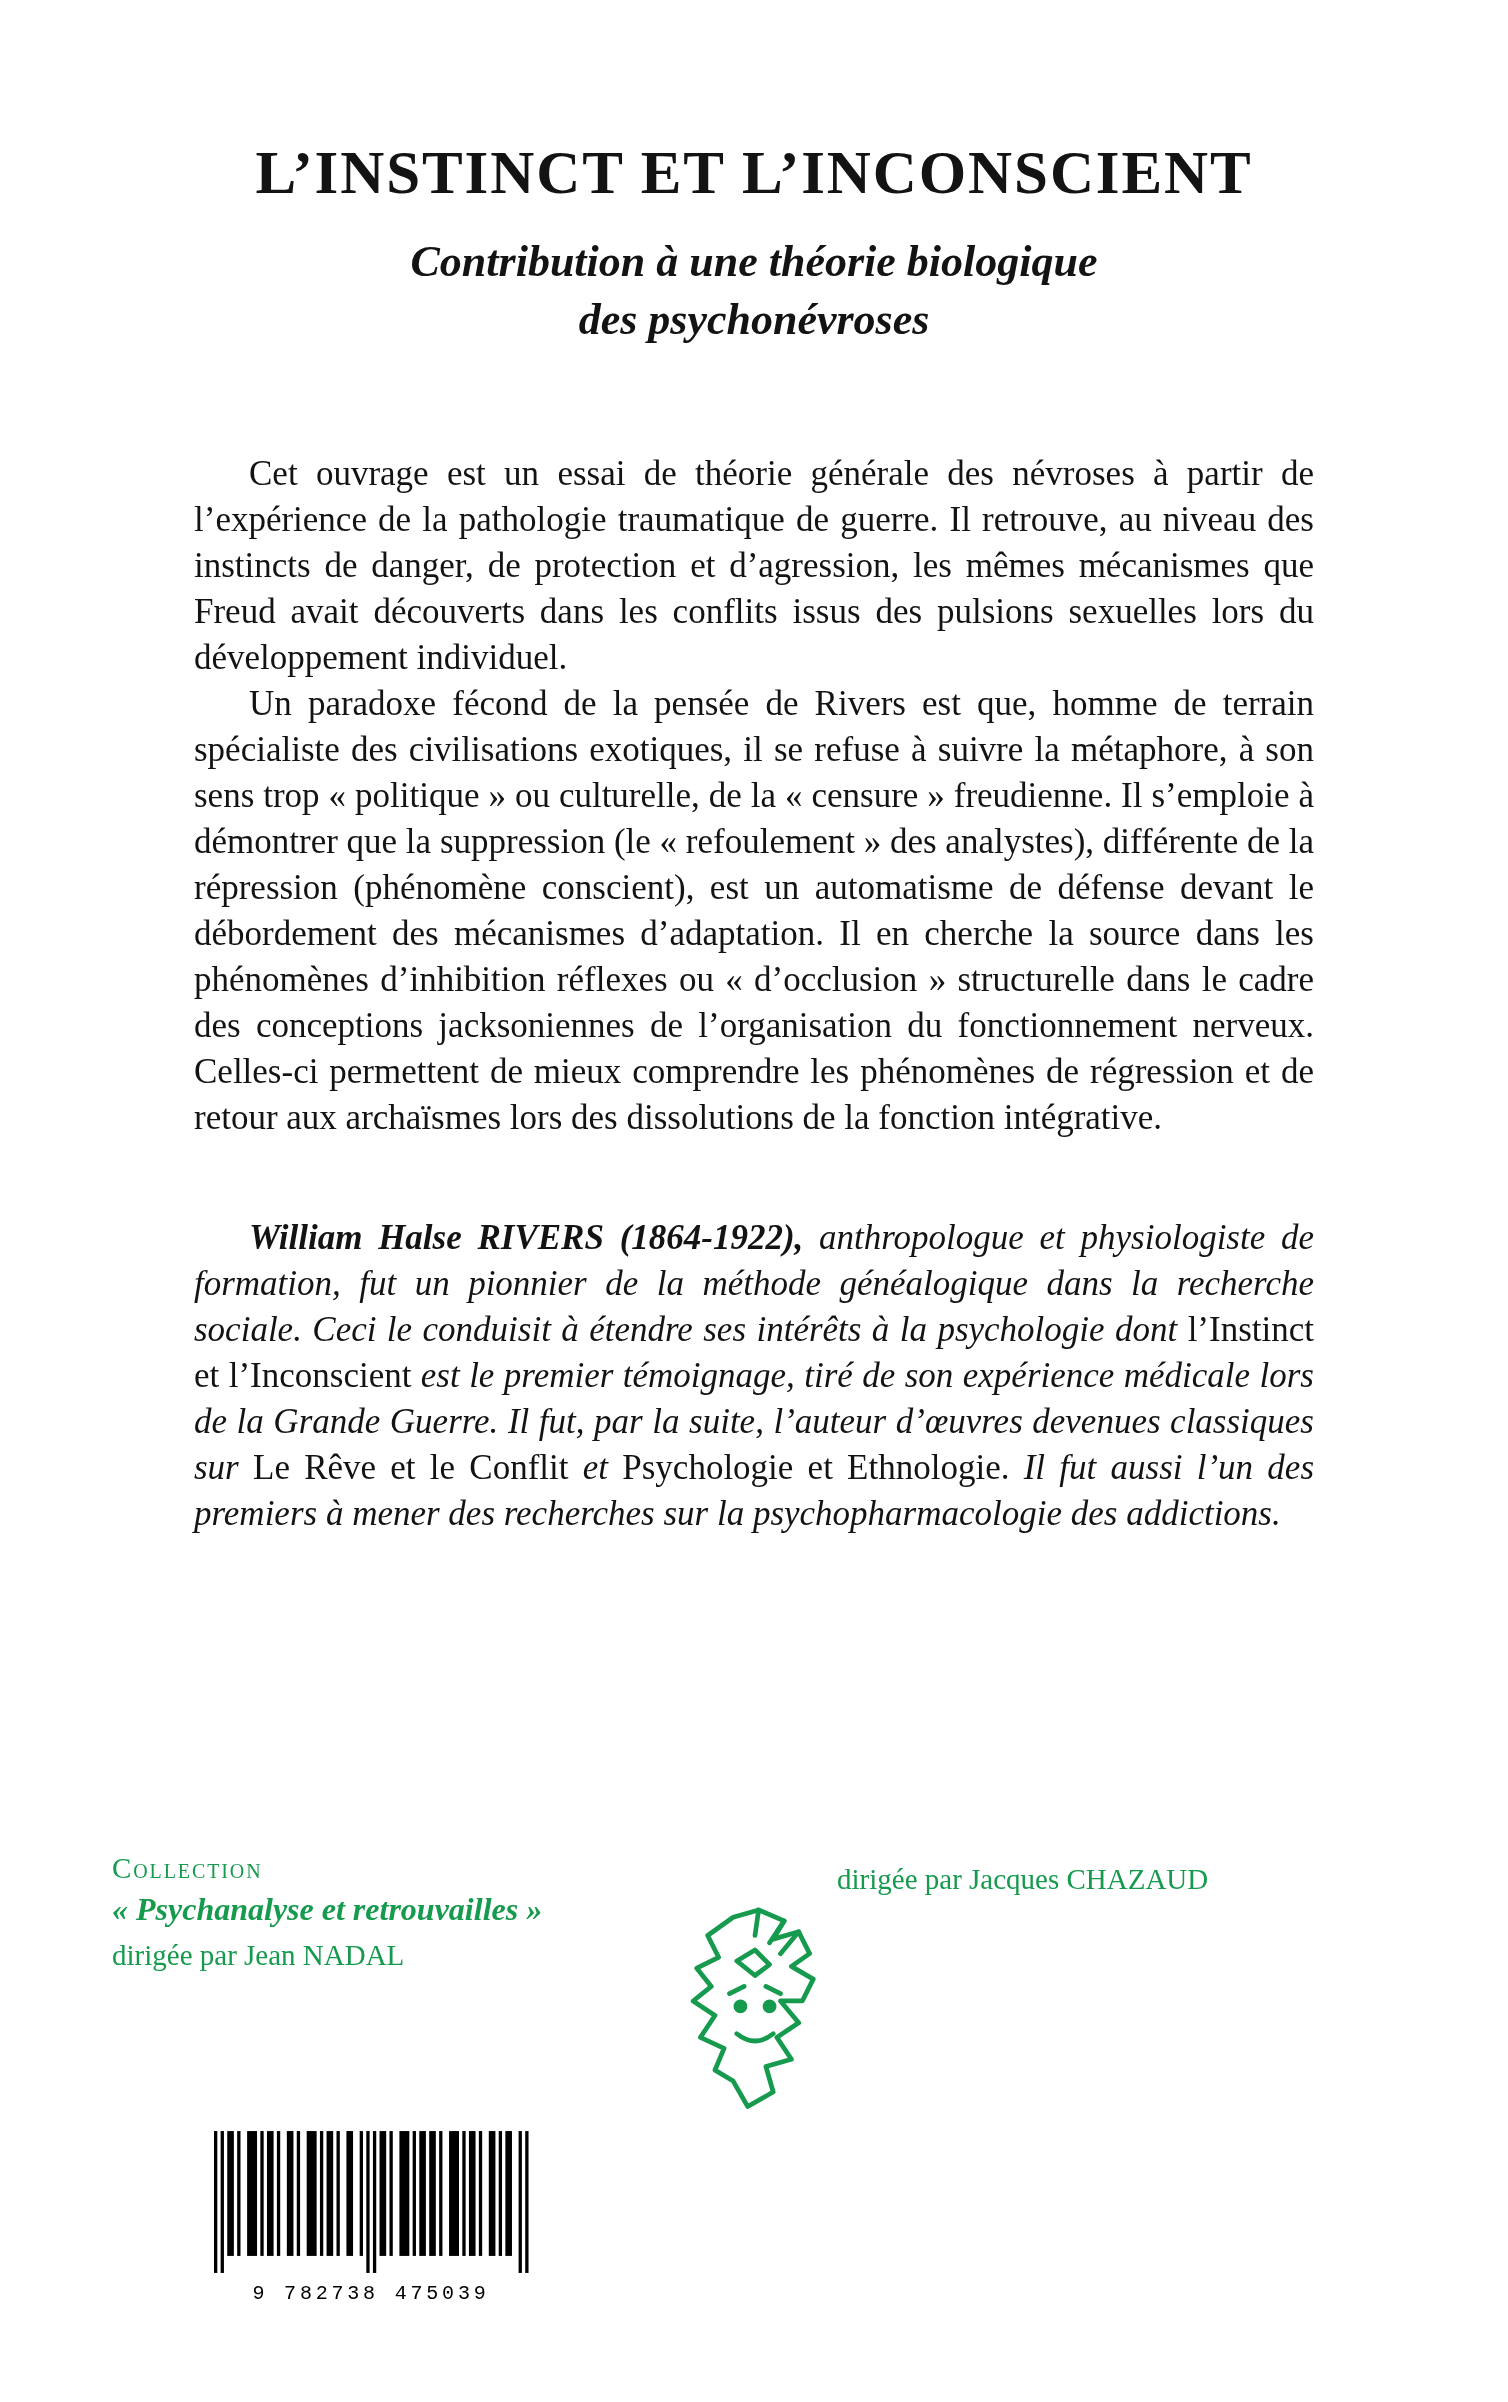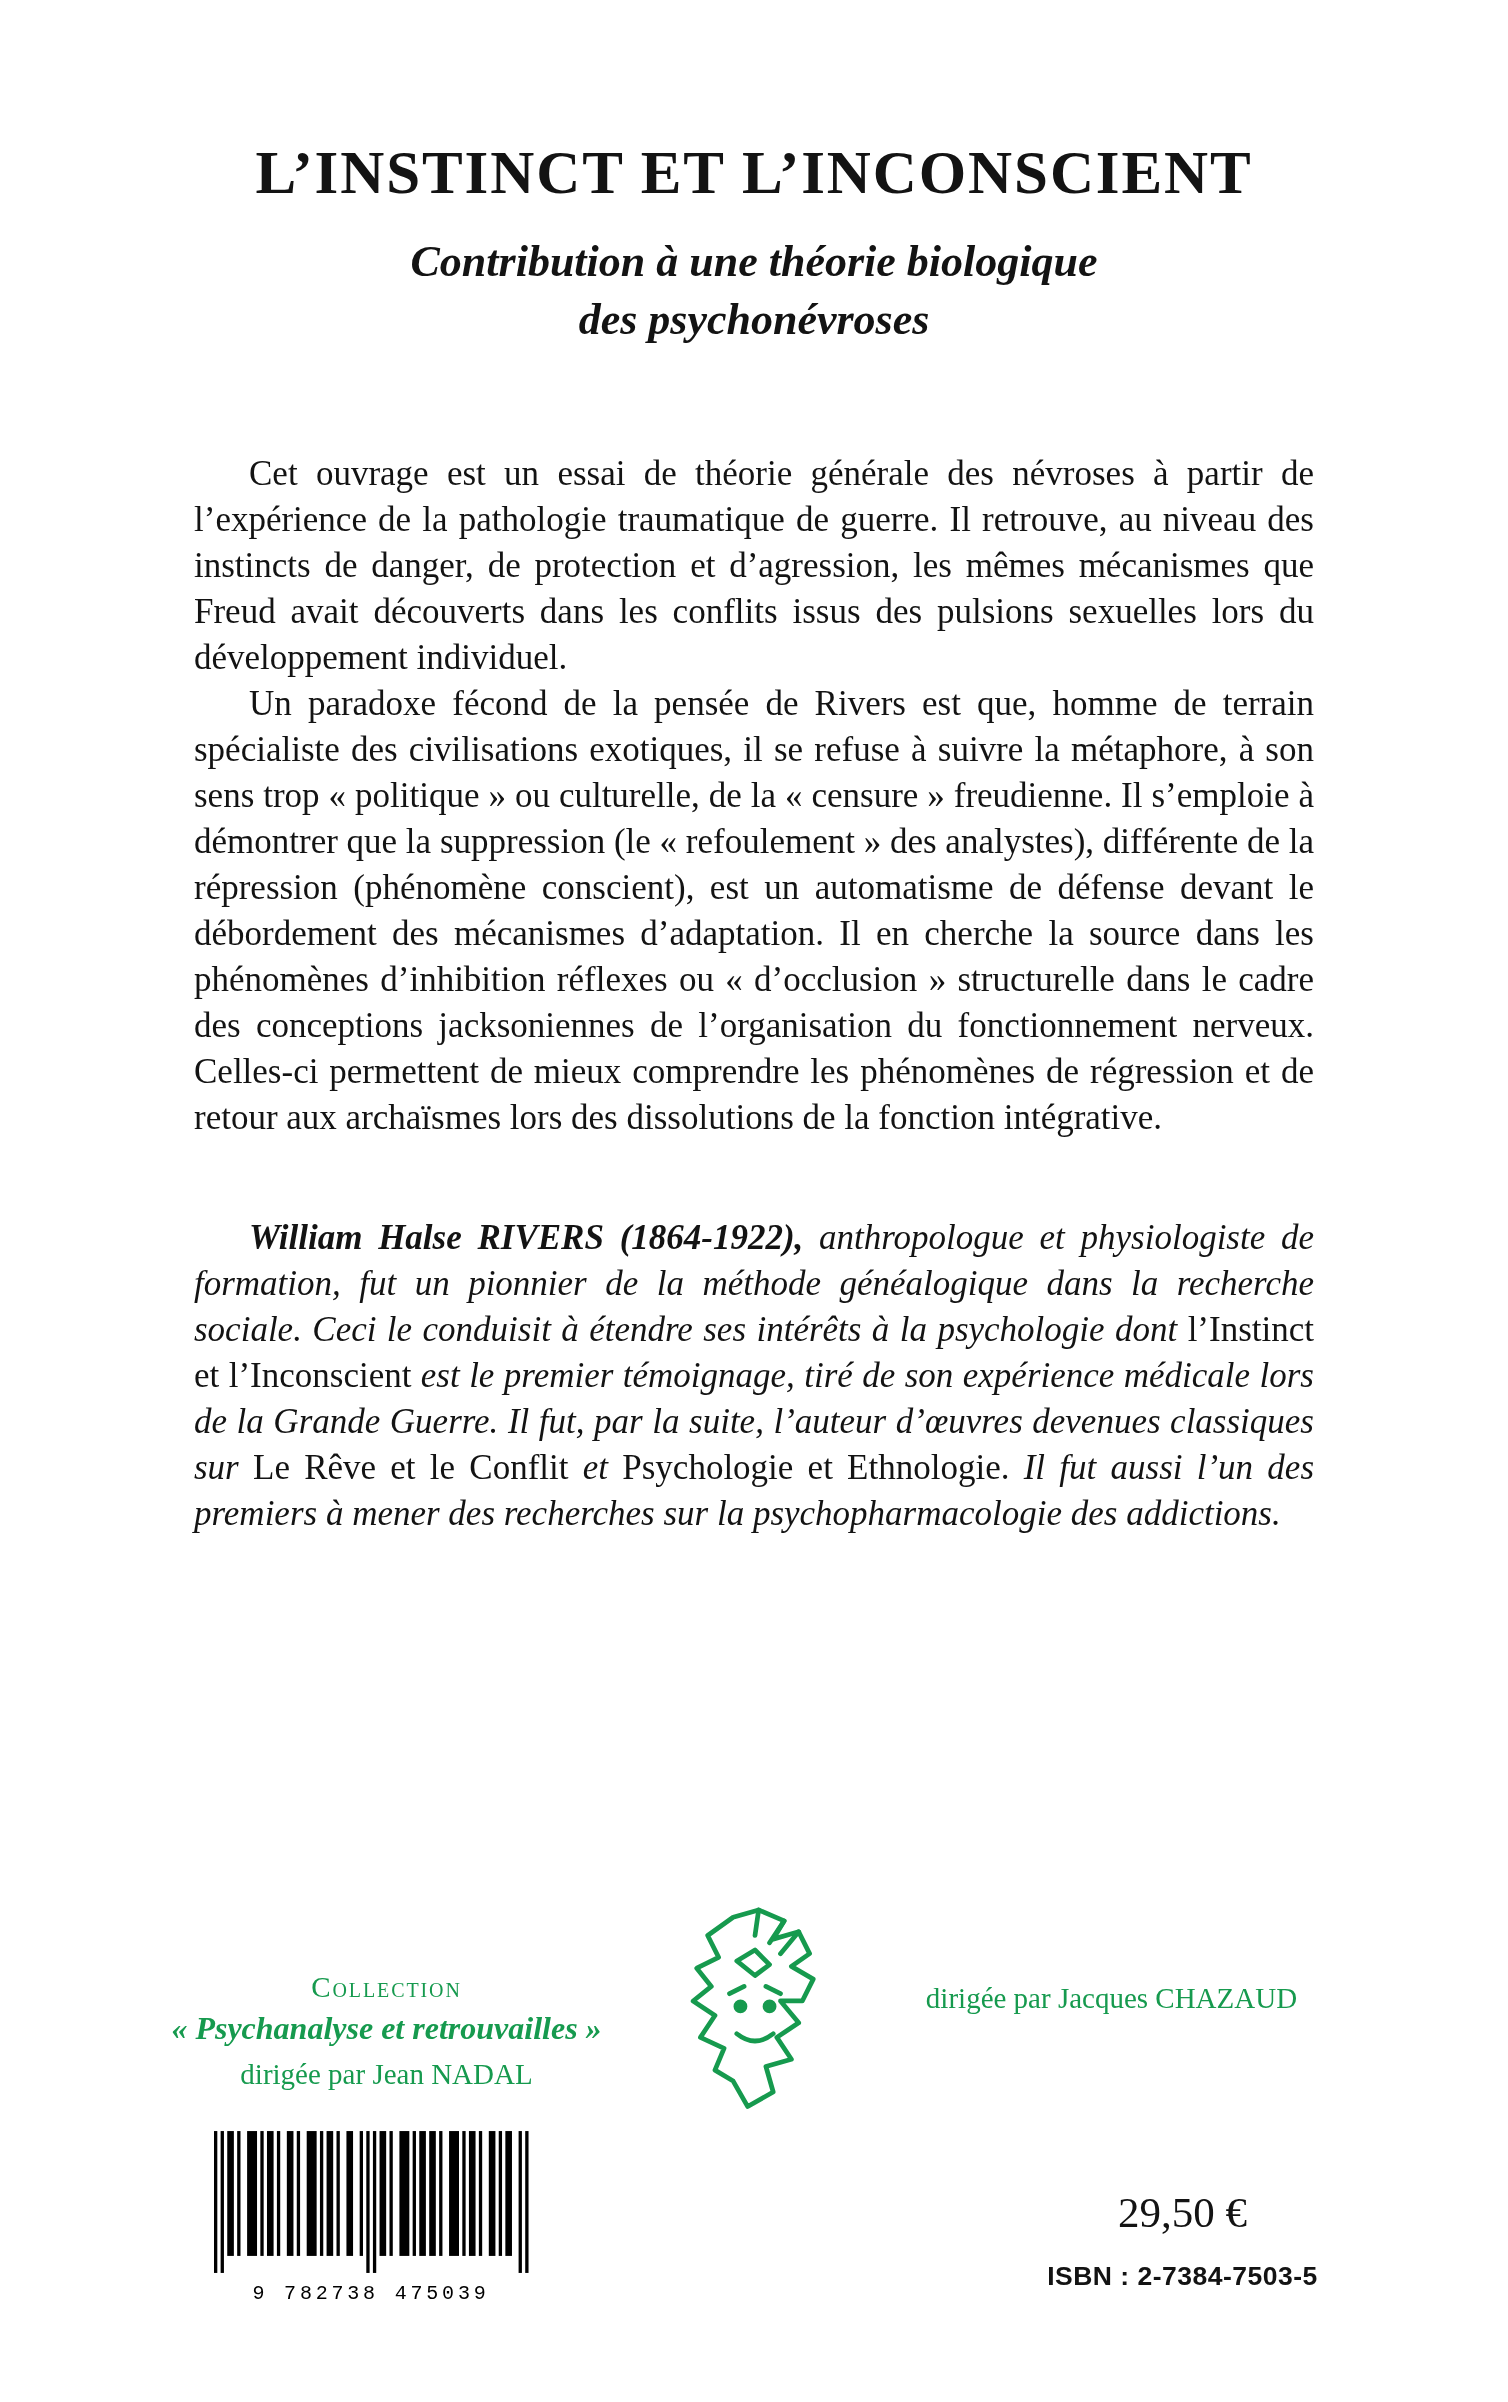--- a/index.html
+++ b/index.html
@@ -42,23 +42,22 @@
     font-size: 35px;
     line-height: 46px;
     text-align: justify;
     font-style: italic;
     text-indent: 55px;
   }
   .seg.b { font-weight: bold; }
   .seg.r { font-style: normal; }
   .imprint-col {
     position: absolute;
-    top: 1971px;
+    top: 1852px;
     width: 549px;
-    text-align: center;
     color: var(--green);
   }
   .imprint-col.left  { left: 112px; }
   .imprint-col.right { left: 837px; }
   .imprint-label {
     font-variant: small-caps;
     font-size: 29px;
     letter-spacing: 1.9px;
   }
   .imprint-name {
@@ -183,19 +182,15 @@
         <rect x="280" y="0" width="3.5" height="132"></rect>
         <rect x="290.5" y="0" width="7" height="132"></rect>
         <rect x="301" y="0" width="3.5" height="132"></rect>
         <rect x="308" y="0" width="7" height="132"></rect>
         <rect x="322" y="0" width="3.5" height="150"></rect>
         <rect x="329" y="0" width="3.5" height="150"></rect>
       </svg>
     <div class="barcode-digits">9 782738 475039</div>
   </div>
 
-  <div class="price-block">
-    <div class="price">29,50 €</div>
-    <div class="isbn">ISBN : 2-7384-7503-5</div>
-  </div>
 
 </div>
 
 
 </body></html>

